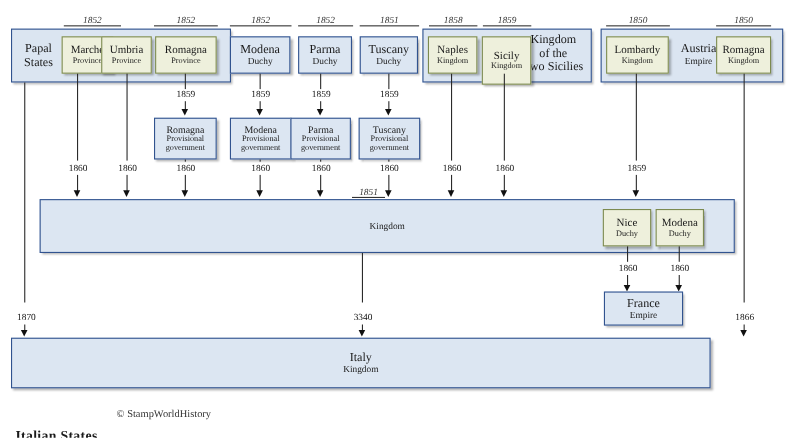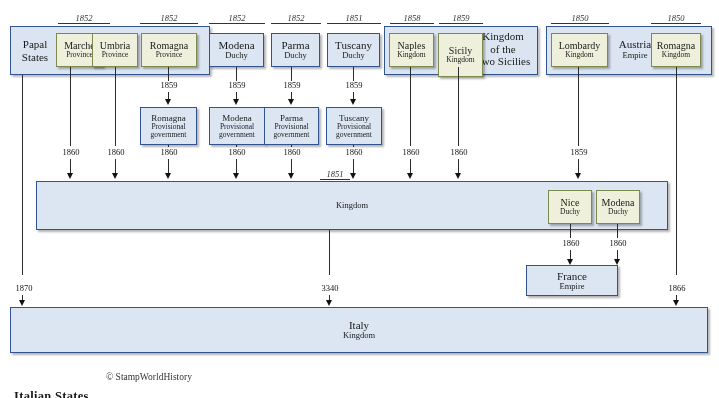--- a/index.html
+++ b/index.html
@@ -285,33 +285,33 @@
   <div class="vline" style="left:570px;top:224px;height:14px;"></div>
   <div class="year" style="left:552px;top:238px;width:38px;">1860</div>
   <div class="vline" style="left:570px;top:250px;height:10px;"></div>
   <div class="arrow" style="left:567px;top:259px;"></div>
 
   <div class="vline" style="left:617px;top:224px;height:14px;"></div>
   <div class="year" style="left:599px;top:238px;width:38px;">1860</div>
   <div class="vline" style="left:617px;top:250px;height:10px;"></div>
   <div class="arrow" style="left:614px;top:259px;"></div>
 
-  <div class="abs bluebox" style="left:526px;top:265px;width:92px;height:31px;">
+  <div class="abs bluebox" style="left:549px;top:265px;width:72px;height:31px;">
     <div class="boxtext">
       <span class="nm">France</span>
       <span class="sb">Empire</span>
     </div>
   </div>
 
   <div class="vline" style="left:329px;top:230px;height:45px;"></div>
   <div class="year" style="left:311px;top:283px;width:38px;">3340</div>
   <div class="vline" style="left:329px;top:295px;height:6px;"></div>
   <div class="arrow" style="left:326px;top:300px;"></div>
 
-  <div class="abs bluebox" style="left:10px;top:307px;width:698px;height:46px;">
+  <div class="abs bluebox" style="left:10px;top:307px;width:636px;height:46px;">
     <div class="boxtext" style="left:0;right:0;">
       <span class="nm">Italy</span>
       <span class="sb">Kingdom</span>
     </div>
   </div>
 
   <div class="foot-title" style="left:14px;top:389px;">Italian States</div>
   <div class="foot-cred" style="left:106px;top:372px;">© StampWorldHistory</div>
 
 </div>

